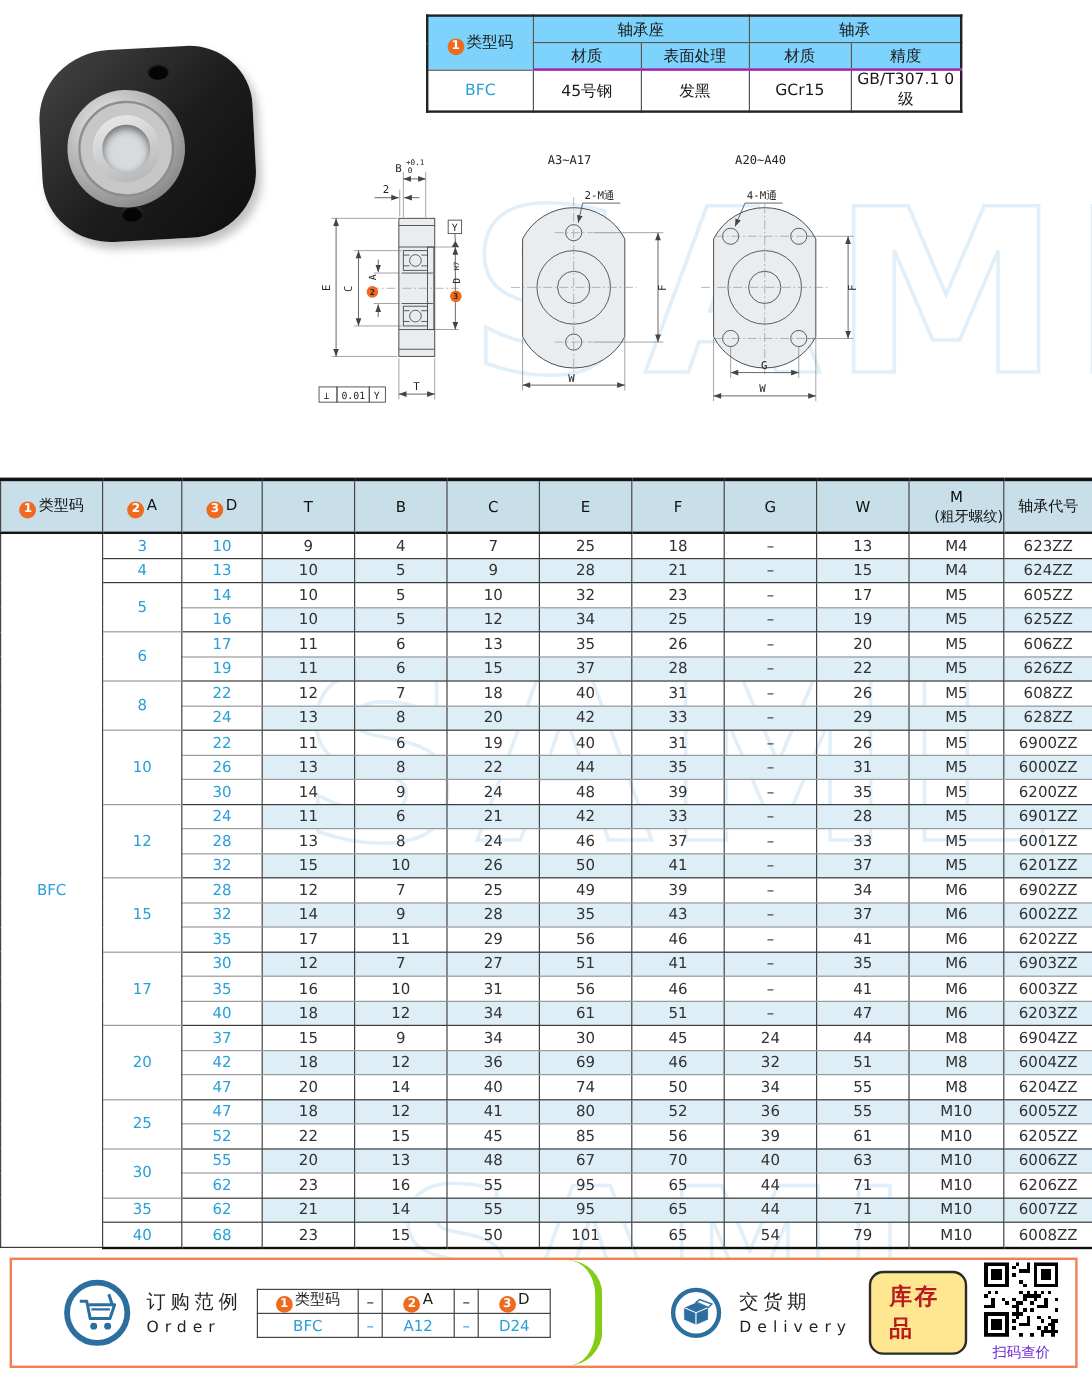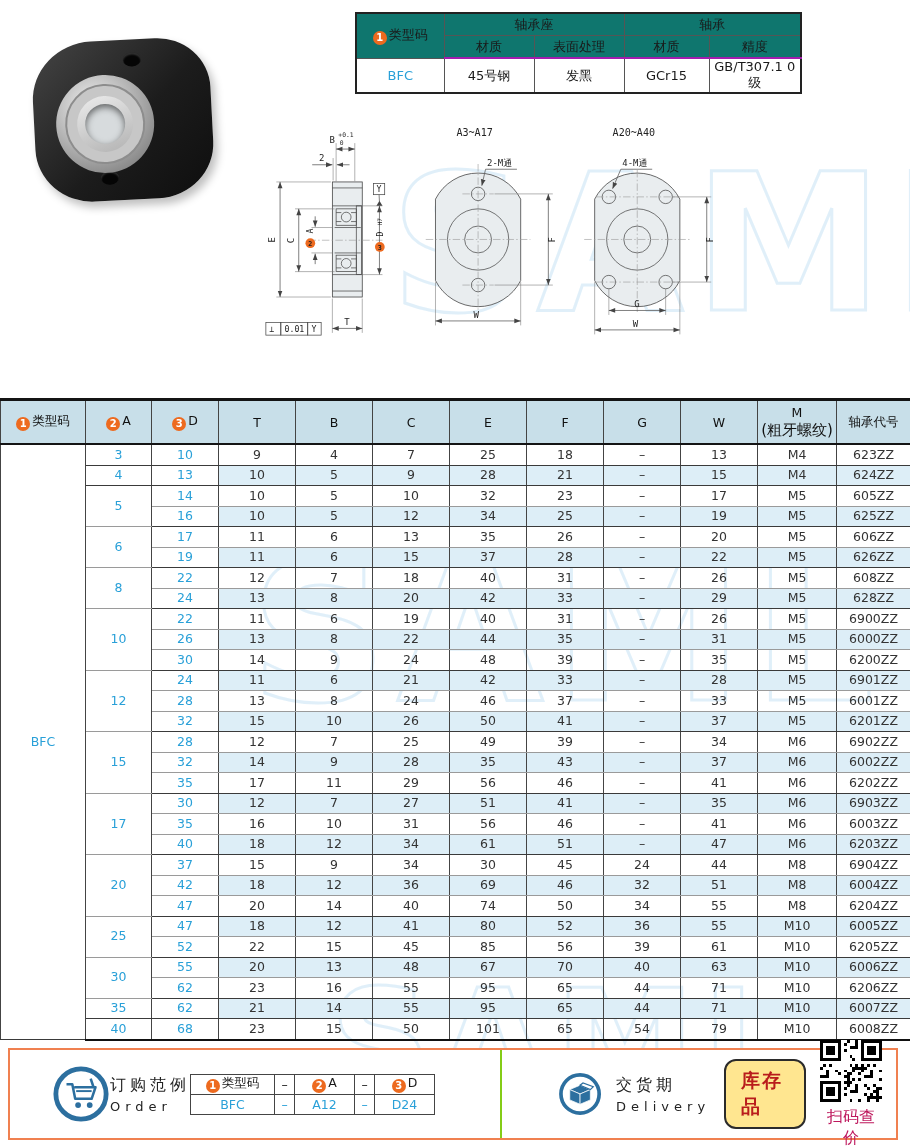--- a/index.html
+++ b/index.html
@@ -24,21 +24,21 @@
   .ph-ring2{position:absolute;left:9px;top:9px;width:80px;height:80px;border-radius:50%;
     background:#c7c7c7;border:2px solid #8d8d8d;box-sizing:border-box;}
   .ph-ring3{position:absolute;left:10px;top:10px;width:56px;height:56px;border-radius:50%;
     background:linear-gradient(160deg,#ececec,#b2b2b2);}
   .ph-bore{position:absolute;left:8px;top:8px;width:40px;height:40px;border-radius:50%;
     background:#d7dbdd;box-shadow:inset 0 3px 7px rgba(0,0,0,.55);}
 
   
   .spec-table{position:absolute;left:355px;top:12px;border-collapse:collapse;font-size:13px;color:#1a1a1a;}
   .spec-table th,.spec-table td{border:1px solid #555;text-align:center;padding:0 4px;height:21px;font-weight:normal;}
-  .spec-table th{background:#0f766e;}
+  .spec-table th{background:#7dd3fc;}
   .spec-table{border:2px solid #222;}
   .spec-table .outer-b{border-bottom:2px solid #a21caf;}
   .blue-txt{color:#29a0d8;}
 
   .circ{display:inline-block;width:14px;height:14px;line-height:14px;border-radius:50%;
     background:#ed6a1f;color:#fff;font-size:10px;font-weight:bold;text-align:center;
     margin-right:2px;vertical-align:-2px;}
 
   
   .drawings{position:absolute;left:230px;top:80px;}
@@ -48,44 +48,44 @@
   .dim{stroke:#555;stroke-width:1;fill:none;}
   .ext{stroke:#777;stroke-width:.75;fill:none;}
   .cl{stroke:#999;stroke-width:.8;fill:none;stroke-dasharray:10 3 2 3;}
   .blue-f{fill:#29a0d8;}
 
   
   .main-table{position:absolute;left:0;top:398px;width:910px;border-collapse:collapse;
     table-layout:fixed;font-size:12.5px;color:#333;}
   .main-table th{background:#c8dfe9;border:1px solid #444;border-top:3px solid #141414;
     border-bottom:2px solid #141414;height:42px;font-weight:normal;color:#111;padding:0;}
-  .main-table th .sub{font-size:15px;margin-top:1px;}
+  .main-table th .sub{font-size:12px;margin-top:1px;text-align:right;}
   .main-table td{border-left:1px solid #444;border-right:1px solid #444;
     border-bottom:1px solid #9a9a9a;text-align:center;height:19.5px;padding:0;line-height:1;}
   .main-table tr.group-end td{border-bottom:1.4px solid #3a3a3a;}
   .main-table td.blue{color:#29a0d8;}
   .main-table td.stripe{background:#ddeef7;}
   .main-table td.tcode{border-bottom:2px solid #111;}
   .main-table tbody tr:last-child td{border-bottom:2px solid #111;}
 
   
   .footer{position:absolute;left:8px;top:1048px;width:890px;height:92px;
     border:2px solid #f08050;box-sizing:border-box;display:flex;background:#fff;}
-  .f-left{width:492px;display:flex;align-items:center;padding-left:42px;
-    box-sizing:border-box;border-right:2px solid #84cc16;}
+  .f-left{width:492px;display:flex;align-items:center;gap:12px;padding-left:42px;
+    box-sizing:border-box;border-right:6px solid #84cc16;border-radius:29px;}
   .f-right{flex:1;display:flex;align-items:center;gap:14px;padding-left:56px;box-sizing:border-box;}
   .f-label-cn{font-size:16px;letter-spacing:4px;color:#222;}
   .f-label-en{font-size:13px;letter-spacing:5px;color:#222;margin-top:3px;}
   .order-table{border-collapse:collapse;font-size:12.5px;color:#1a1a1a;}
   .order-table th,.order-table td{border:1px solid #444;text-align:center;height:19px;
     font-weight:normal;padding:0 3px;}
   .stock-badge{background:#ffe690;border:2px solid #2b2b2b;border-radius:12px;
     font-size:19px;font-weight:600;color:#b91c1c;padding:7px 15px;letter-spacing:2px;}
   .qr-wrap{margin-left:auto;margin-right:14px;text-align:center;}
-  .qr-caption{font-size:16px;color:#be185d;margin-top:1px;}
+  .qr-caption{font-size:12px;color:#6d28d9;margin-top:1px;}
 </style>
 </head>
 <body>
 
 <div class="page">
 
   <svg class="wm">
     <text x="390" y="310" font-size="190" letter-spacing="10">SAML</text>
     <text x="250" y="700" font-size="190" letter-spacing="10">SAML</text>
     <text x="330" y="1090" font-size="140" letter-spacing="8">SAML</text>

